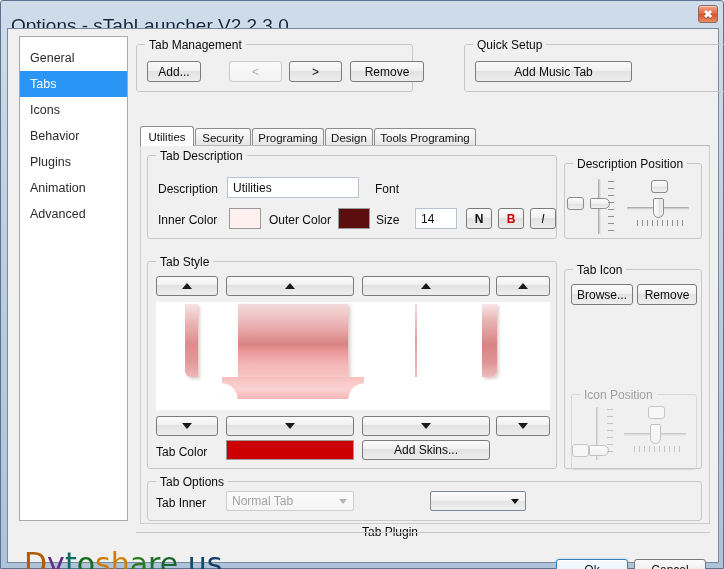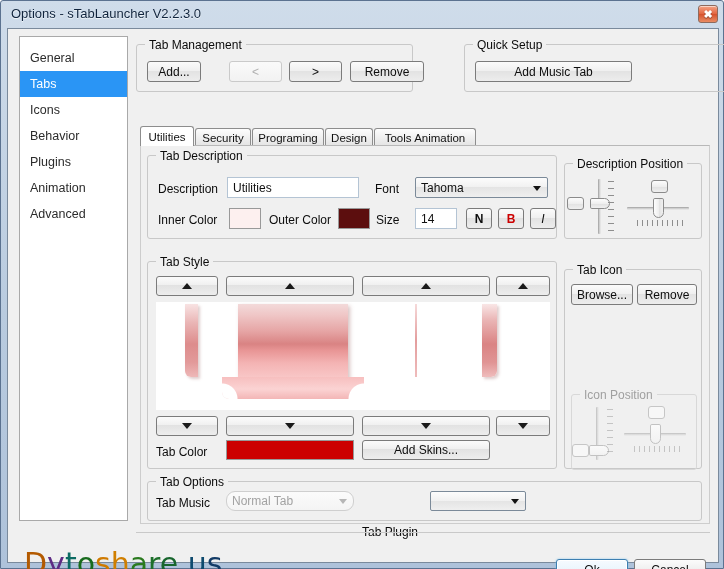--- a/index.html
+++ b/index.html
@@ -19,22 +19,22 @@
     box-sizing: border-box;
     background: linear-gradient(180deg, #cfdcea 0%, #b9cbdf 55%, #aec2da 100%);
     border: 1px solid #5b7290;
     border-radius: 3px 3px 0 0;
   }
   
   .titlebar {
     position: absolute; left: 0; top: 0; right: 0; height: 27px;
   }
   .title-text {
-    position: absolute; left: 10px; top: 5px;
-    font-size: 13px; color: #10243d;
+    position: absolute; left: 10px; top: 14px;
+    font-size: 19px; color: #10243d;
     text-shadow: 0 1px 1px rgba(255,255,255,0.85);
     white-space: nowrap;
   }
   .close-btn {
     position: absolute; right: 5px; top: 4px;
     width: 20px; height: 18px;
     box-sizing: border-box;
     border: 1px solid #8d6a5d;
     border-radius: 3px;
     background: linear-gradient(180deg, #f3a487 0%, #e2643e 50%, #d5512c 51%, #e98c63 100%);
@@ -193,21 +193,20 @@
     display: flex; align-items: center;
     cursor: pointer;
     white-space: nowrap;
     overflow: hidden;
   }
   .combo.disabled {
     color: #a2a2a2;
     border-color: #cfcfcf;
     background: linear-gradient(180deg, #fbfbfb 0%, #f4f4f4 100%);
     cursor: default;
-    border-radius: 9px;
   }
   .combo .caret {
     position: absolute; right: 6px; top: 50%;
     margin-top: -2px;
     width: 0; height: 0;
     border-left: 4px solid transparent;
     border-right: 4px solid transparent;
     border-top: 5px solid #131313;
   }
   .combo.disabled .caret { border-top-color: #b6b6b6; }
@@ -378,36 +377,32 @@
     <div class="group" style="left:418px; top:15px; width:290px; height:48px;margin-left:38px;">
       <div class="legend">Quick Setup</div>
       <div class="btn" style="left:10px; top:16px; width:157px; height:21px;">Add Music Tab</div>
     </div>
 
     <div class="tabstrip">
       <div class="tab active" style="left:0px; width:54px;">Utilities</div>
       <div class="tab" style="left:55px; width:56px;">Security</div>
       <div class="tab" style="left:112px; width:72px;">Programing</div>
       <div class="tab" style="left:185px; width:48px;">Design</div>
-      <div class="tab" style="left:234px; width:102px;">Tools Animation</div>
+      <div class="tab" style="left:234px; width:102px;">Tools Programing</div>
     </div>
 
     <div class="tabpage"></div>
 
     <div class="group" style="left:139px; top:126px; width:410px; height:84px;">
       <div class="legend">Tab Description</div>
 
       <div class="label" style="left:10px; top:26px;">Description</div>
       <div class="textbox" style="left:79px; top:21px; width:132px; height:21px;">Utilities</div>
 
       <div class="label" style="left:227px; top:26px;">Font</div>
-      <div class="combo" style="left:267px; top:21px; width:133px; height:21px;">
-        <span>Tahoma</span>
-        <span class="caret"></span>
-      </div>
 
       <div class="label" style="left:10px; top:57px;">Inner Color</div>
       <div class="swatch" style="left:81px; top:52px; width:32px; height:21px; background:#fdf0ef;"></div>
 
       <div class="label" style="left:121px; top:57px;text-align:center;">Outer Color</div>
       <div class="swatch" style="left:190px; top:52px; width:32px; height:21px; background:#5c0e0e;"></div>
 
       <div class="label" style="left:228px; top:57px;">Size</div>
       <div class="textbox" style="left:267px; top:52px; width:42px; height:21px;">14</div>
 
@@ -484,21 +479,21 @@
         <div class="mini-btn disabled" style="left:0px; top:49px;"></div>
         <div class="track-h-line" style="left:52px; top:38px; width:62px; opacity:0.6;"></div>
         <div class="thumb-h disabled" style="left:78px; top:29px;"></div>
         <div class="ticks-h disabled" style="left:62px; top:51px; width:46px;"></div>
         <div class="mini-btn disabled" style="left:76px; top:11px;"></div>
       </div>
     </div>
 
     <div class="group" style="left:139px; top:452px; width:555px; height:40px;">
       <div class="legend">Tab Options</div>
-      <div class="label" style="left:8px; top:14px;">Tab Music</div>
+      <div class="label" style="left:8px; top:14px;">Tab Inner</div>
       <div class="combo disabled" style="left:78px; top:9px; width:128px; height:20px;">
         <span>Normal Tab</span>
         <span class="caret"></span>
       </div>
       <div class="label" style="left:214px; top:14px;margin-top:29px;">Tab Plugin</div>
       <div class="combo" style="left:282px; top:9px; width:96px; height:20px;">
         <span></span>
         <span class="caret"></span>
       </div>
     </div>

